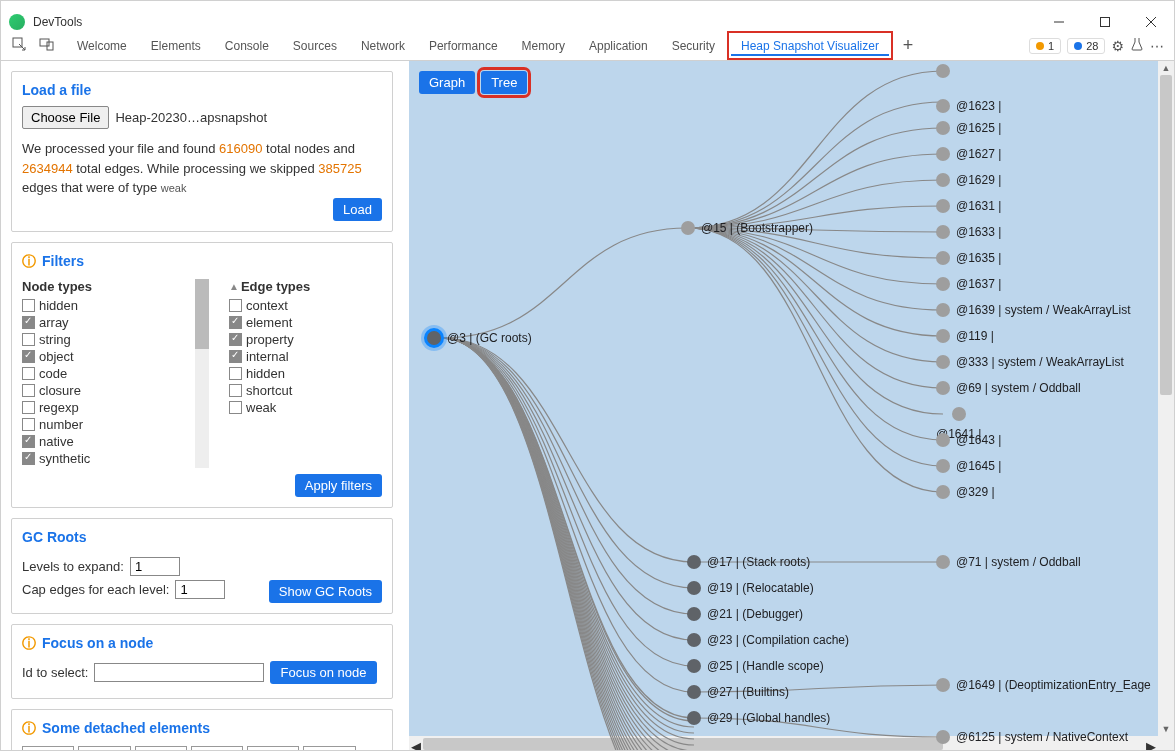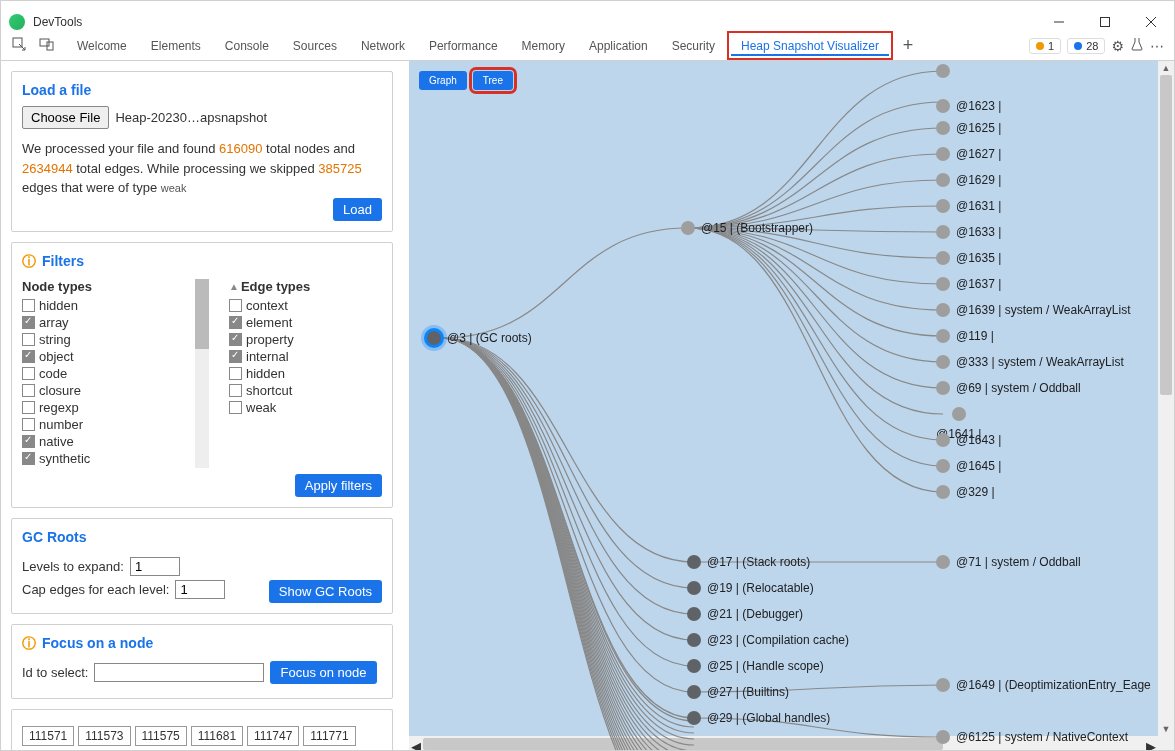--- a/index.html
+++ b/index.html
@@ -60,21 +60,21 @@
 
   .canvas { flex:1; background:#bdd6ec; position:relative; overflow:hidden; }
   .canvas .scrollbar-v { position:absolute; right:0; top:0; bottom:16px; width:16px; background:#f0f0f0; }
   .canvas .scrollbar-v .thumb { position:absolute; top:0; left:2px; right:2px; height:320px; background:#c8c8c8; border-radius:2px; }
   .canvas .scrollbar-v .arrow { position:absolute; left:0; right:0; text-align:center; font-size:9px; color:#666; }
   .canvas .scrollbar-h { position:absolute; left:0; right:16px; bottom:0; height:16px; background:#f0f0f0; }
   .canvas .scrollbar-h .thumb { position:absolute; left:0; top:2px; bottom:2px; width:520px; background:#c8c8c8; border-radius:2px; }
   .canvas .corner { position:absolute; right:0; bottom:0; width:16px; height:16px; background:#f0f0f0; }
 
   .view-toggle { position:absolute; top:10px; left:10px; display:flex; gap:6px; z-index:5; }
-  .view-toggle .vt { background:#1a73e8; color:#fff; padding:4px 10px; border-radius:3px; font-size:10px; }
+  .view-toggle .vt { background:#1a73e8; color:#fff; padding:4px 10px; border-radius:3px; font-size:13px; }
   .view-toggle .vt.highlight { outline:3px solid #d93025; outline-offset:1px; }
 
   .node { position:absolute; display:flex; align-items:center; gap:6px; font-size:12px; color:#202124; z-index:3; white-space:nowrap; }
   .node .dot { width:14px; height:14px; border-radius:50%; background:#9e9e9e; flex-shrink:0; }
   .node .dot.dark { background:#5f6368; }
   .node.root .dot { box-shadow: 0 0 0 3px #0a84ff, 0 0 0 6px rgba(10,132,255,0.3); background:#5f6368; }
 
   svg.edges { position:absolute; top:0; left:0; width:100%; height:100%; z-index:1; }
   svg.edges path { fill:none; stroke:#888; stroke-width:1.2; }
 </style>
@@ -274,20 +274,21 @@
     <div class="panel">
       <h3 class="with-icon">Focus on a node</h3>
       <div class="input-row">
         <span>Id to select:</span>
         <input type="text" class="big-input" style="">
         <button class="btn-primary" style="float:none">Focus on node</button>
       </div>
     </div>
 
     <div class="panel" style="border-bottom:none; padding-bottom:20px;">
+      <h3 class="with-icon">Some detached elements</h3>
       <div class="det-list" id="detached-list">
           <div class="det-item">111571</div>
           <div class="det-item">111573</div>
           <div class="det-item">111575</div>
           <div class="det-item">111681</div>
           <div class="det-item">111747</div>
           <div class="det-item">111771</div>
         </div>
     </div>
 

